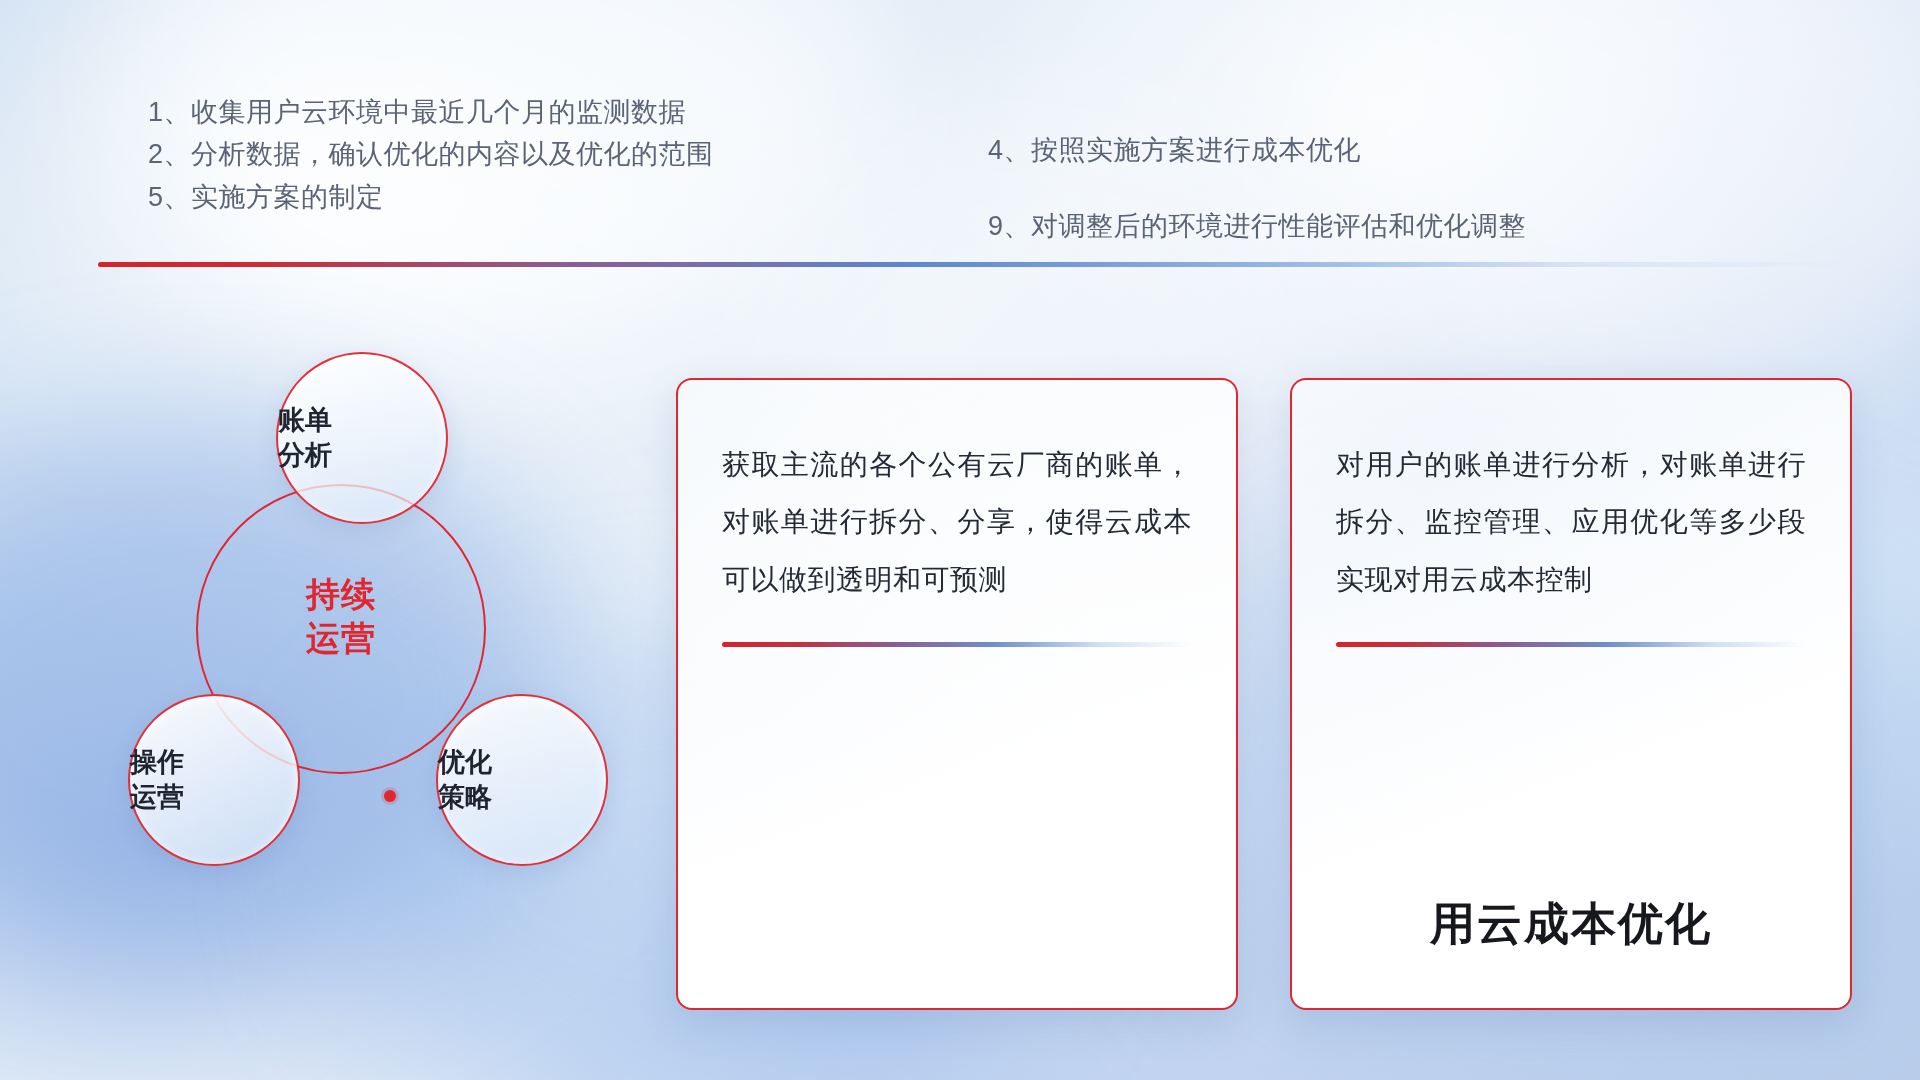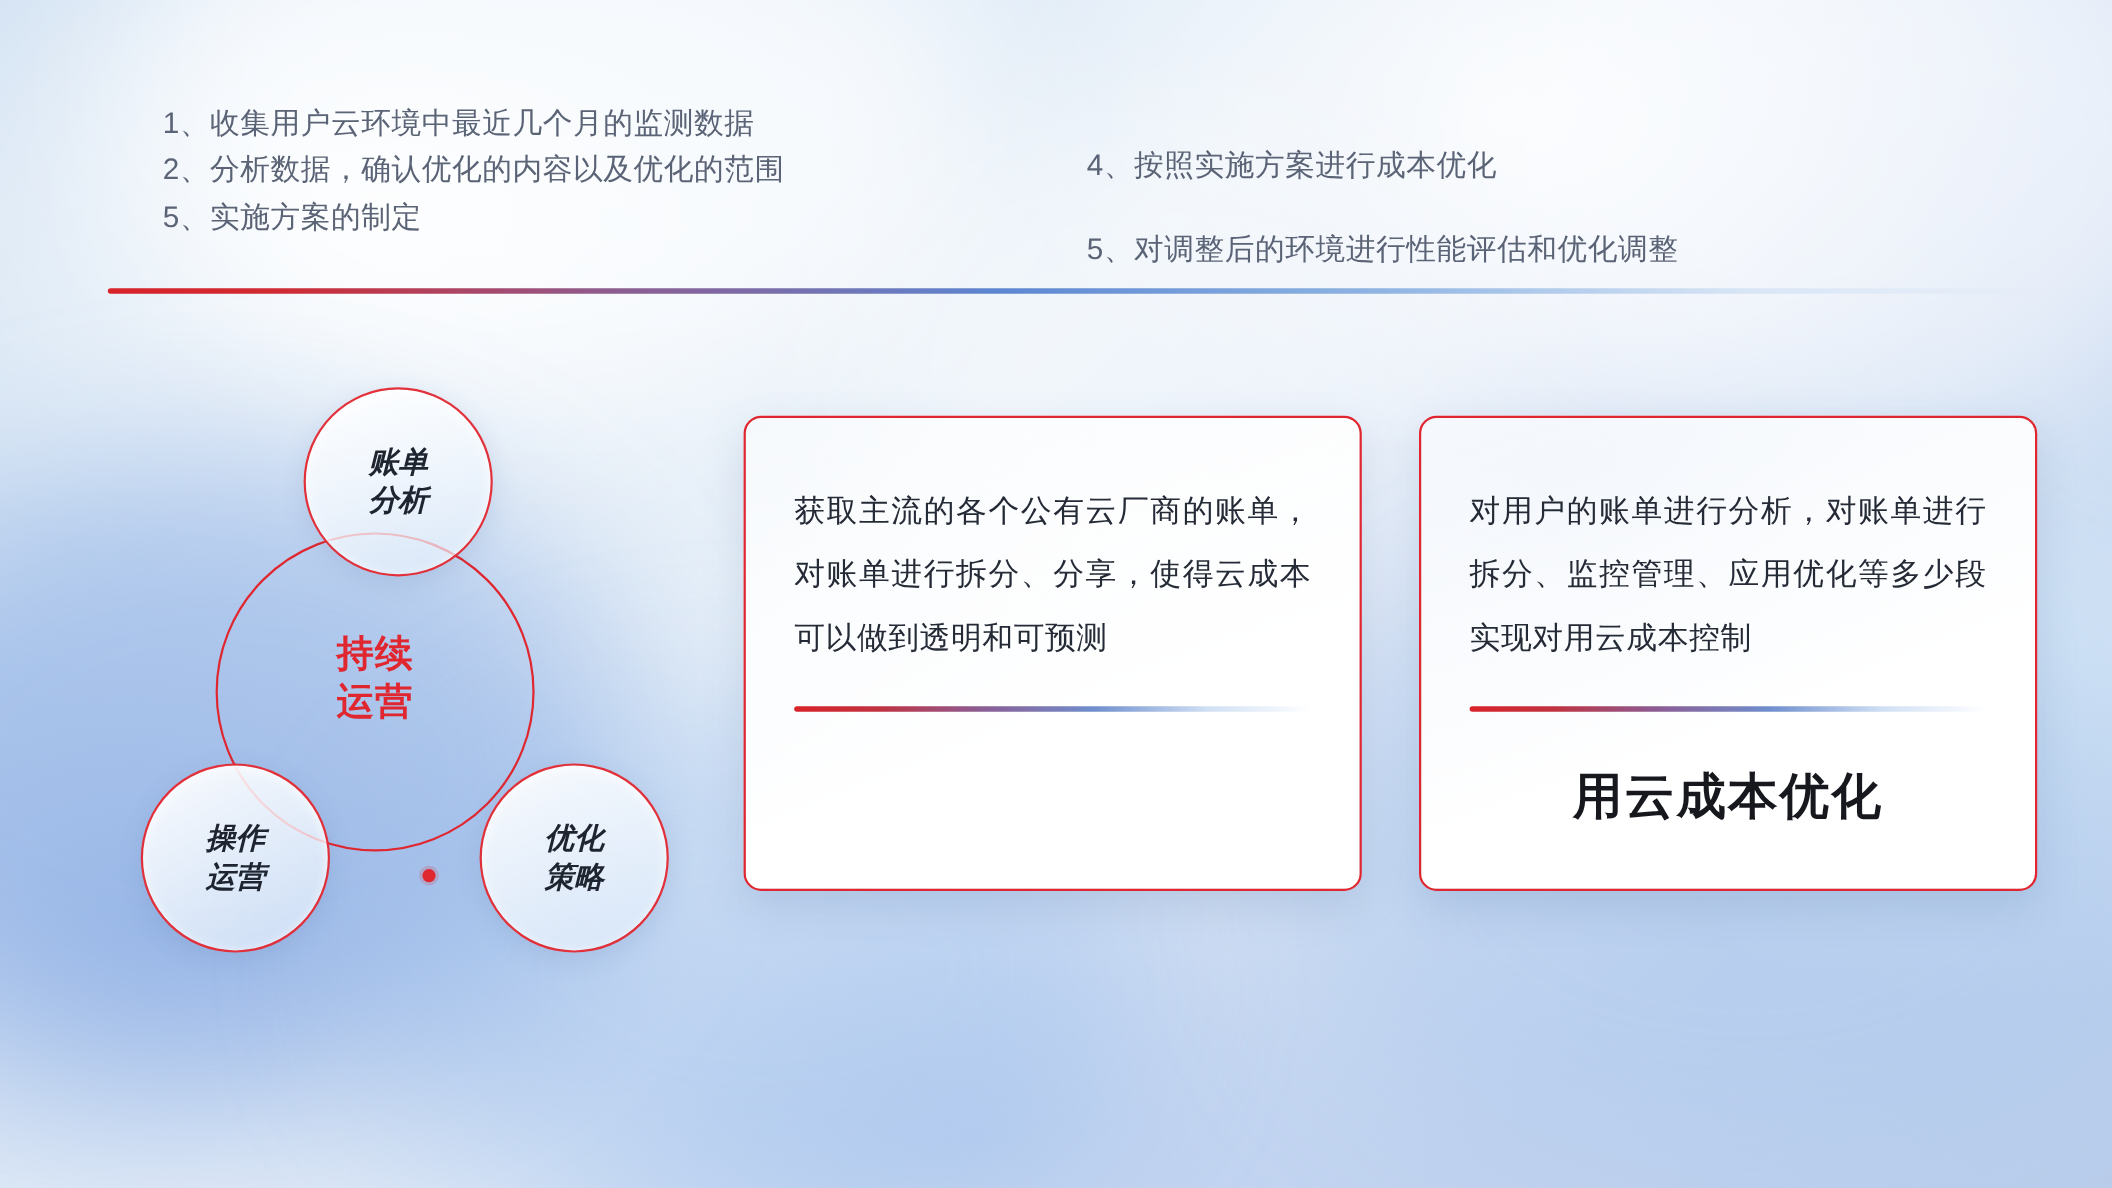--- a/index.html
+++ b/index.html
@@ -89,27 +89,25 @@
   }
   .bubble {
     position: absolute;
     border-radius: 50%;
     box-sizing: border-box;
     border: 2px solid rgba(224,38,47,0.95);
     background: linear-gradient(150deg, rgba(255,255,255,0.94) 0%, rgba(246,250,254,0.80) 45%, rgba(228,240,252,0.62) 100%);
     box-shadow: 0 6px 22px rgba(90,120,170,0.16), inset 0 2px 10px rgba(255,255,255,0.85);
     display: flex;
     align-items: center;
-    justify-content: center;
     text-align: center;
     color: #1e2430;
     font-weight: 700;
     font-size: 27px;
     line-height: 1.28;
-    font-style: italic;
   }
   .bubble.b-top   { left: 180px; top: 0px;   width: 172px; height: 172px; }
   .bubble.b-left  { left: 32px;  top: 342px; width: 172px; height: 172px; }
   .bubble.b-right { left: 340px; top: 342px; width: 172px; height: 172px; }
 
   .dot {
     position: absolute;
     width: 12px; height: 12px;
     border-radius: 50%;
     background: #e0262f;
@@ -134,21 +132,21 @@
   .cards {
     position: absolute;
     left: 676px;
     top: 378px;
     display: flex;
     gap: 52px;
   }
   .card {
     position: relative;
     width: 562px;
-    height: 432px;
+    height: 632px;
     border-radius: 16px;
     border: 2px solid #e0262f;
     box-sizing: border-box;
     background: linear-gradient(160deg, rgba(255,255,255,0.55) 0%, rgba(255,255,255,0.88) 32%, #ffffff 62%, #ffffff 100%);
     box-shadow: 0 14px 38px rgba(80,110,160,0.18);
     padding: 56px 44px 36px 44px;
     display: flex;
     flex-direction: column;
   }
   .card-body {
@@ -188,21 +186,21 @@
   <div class="blob b3"></div>
 
   <div class="steps">
     <div class="steps-col left">
       <div class="step-line">1、收集用户云环境中最近几个月的监测数据</div>
       <div class="step-line">2、分析数据，确认优化的内容以及优化的范围</div>
       <div class="step-line">5、实施方案的制定</div>
     </div>
     <div class="steps-col right">
       <div class="step-line">4、按照实施方案进行成本优化</div>
-      <div class="step-line">5、对调整后的环境进行性能评估和优化调整</div>
+      <div class="step-line">9、对调整后的环境进行性能评估和优化调整</div>
     </div>
   </div>
 
   <div class="divider"></div>
 
   <div class="venn">
     <div class="ring ring-main"></div>
 
     <div class="venn-center">
       <div>持续</div>

